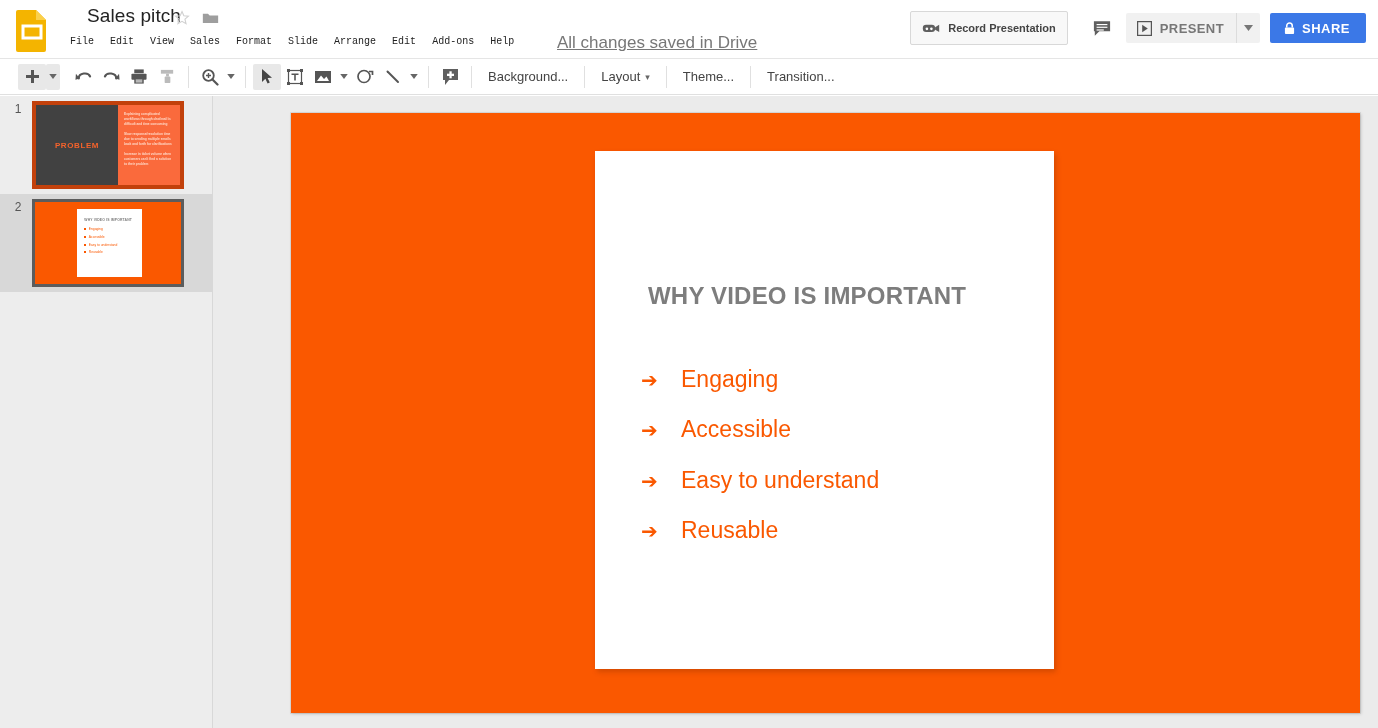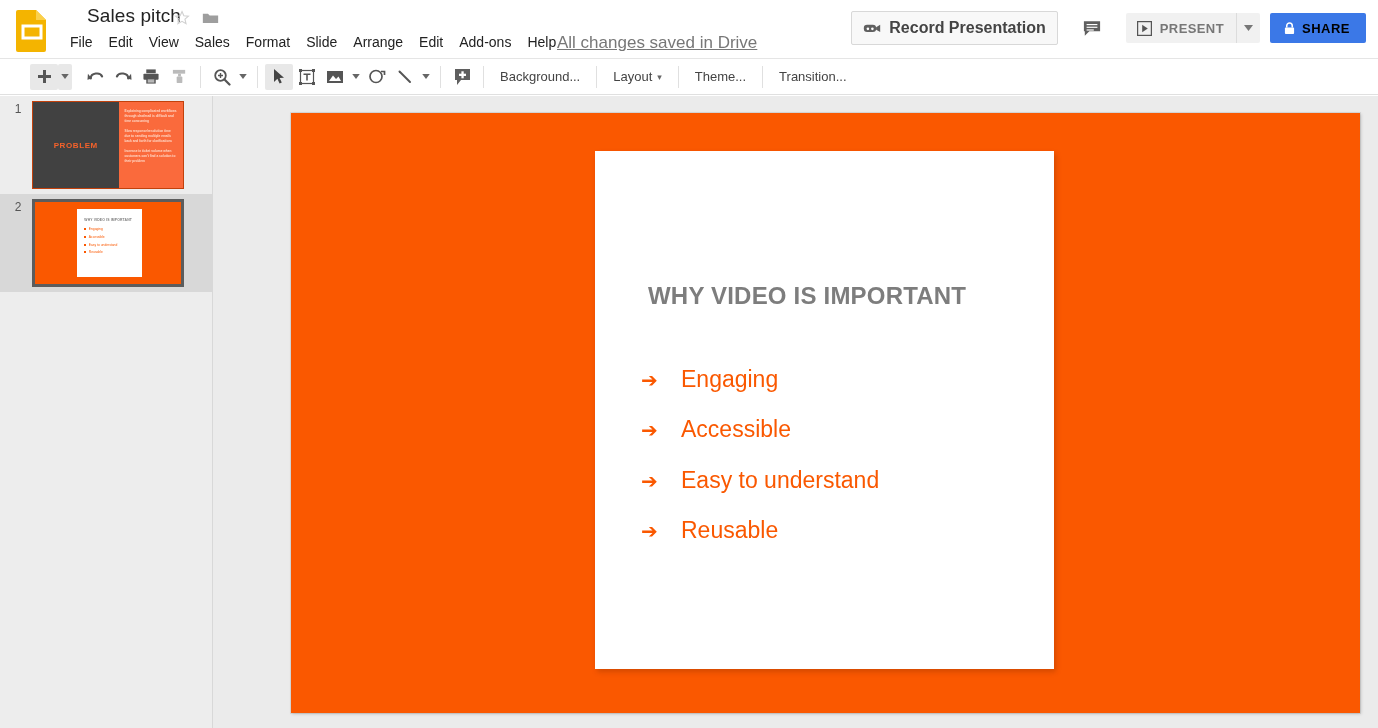--- a/index.html
+++ b/index.html
@@ -25,70 +25,70 @@
   }
   .title-icons { position: absolute; left: 174px; top: 10px; display: flex; gap: 12px; align-items: center; }
   .star-icon { width: 16px; height: 16px; display: block; }
   .folder-icon { width: 17px; height: 14px; display: block; }
 
   .menubar {
     position: absolute; left: 62px; top: 31px;
     display: flex; align-items: center; gap: 0px;
   }
   .menu-item {
-    font-size: 14px; color: #222; padding: 3px 8px; cursor: default;
-    white-space: nowrap; line-height: 16px;
+    font-size: 10px; color: #222; padding: 3px 8px; cursor: default;
+    white-space: nowrap; line-height: 16px; font-family: Liberation Mono, monospace;
   }
   .save-status {
     position: absolute; left: 557px; top: 33px;
     font-size: 17px; color: #777; text-decoration: underline;
     white-space: nowrap; cursor: pointer;
   }
 
   .topbar-right { position: absolute; right: 12px; top: 11px; display: flex; align-items: center; gap: 0; }
   .btn-record {
     display: flex; align-items: center; gap: 8px;
     height: 29px; padding: 16px 11px;
     border: 1px solid #d8d8d8; border-radius: 2px; background: #f8f8f8;
-    font-size: 16px; font-weight: bold; color: #444; white-space: nowrap;
+    font-size: 11px; font-weight: bold; color: #444; white-space: nowrap;
     cursor: pointer;
   }
   .cam-icon { width: 18px; height: 14px; display: block; }
   .comment-btn {
     width: 40px; height: 29px; margin-left: 14px;
     display: flex; align-items: center; justify-content: center; cursor: pointer;
   }
   .comment-icon { width: 18px; height: 17px; display: block; }
   .present-group {
     display: flex; align-items: center; height: 30px;
-    background: #f1f1f1; border-radius: 2px; margin-left: 14px; overflow: hidden;
+    background: #f1f1f1; border-radius: 2px; margin-left: 4px; overflow: hidden;
   }
   .btn-present {
     display: flex; align-items: center; gap: 8px; height: 30px;
     padding: 0 12px 0 11px; cursor: pointer;
     font-size: 13px; font-weight: bold; color: #777; letter-spacing: .4px;
   }
   .play-icon { width: 15px; height: 15px; display: block; }
   .present-caret {
     width: 24px; height: 30px; border-left: 1px solid #dcdcdc;
     display: flex; align-items: center; justify-content: center; cursor: pointer;
   }
   .btn-share {
     display: flex; align-items: center; gap: 7px; height: 30px;
     padding: 0 16px 0 14px; margin-left: 10px;
     background: #3b78e7; border-radius: 2px; cursor: pointer;
-    font-size: 13px; font-weight: bold; color: #000000; letter-spacing: .5px;
+    font-size: 13px; font-weight: bold; color: #ffffff; letter-spacing: .5px;
   }
   .lock-icon { width: 11px; height: 13px; display: block; }
 
   
   .toolbar {
     position: absolute; left: 0; top: 58px; width: 1378px; height: 37px;
     background: #fff; border-top: 1px solid #e5e5e5; border-bottom: 1px solid #e0e0e0;
-    display: flex; align-items: center; padding-left: 12px;
+    display: flex; align-items: center;
   }
   .tb-group { display: flex; align-items: center; height: 36px; }
   .tb-sep { width: 1px; height: 22px; background: #e0e0e0; margin: 0 7px; }
   .tb-btn {
     width: 28px; height: 26px; display: flex; align-items: center; justify-content: center;
     border-radius: 2px; cursor: pointer;
   }
   .tb-btn.active { background: #e8e8e8; }
   .tb-caret {
     width: 14px; height: 26px; display: flex; align-items: center; justify-content: center;
@@ -110,21 +110,21 @@
     position: relative; width: 213px; height: 98px;
     display: flex; align-items: center; padding-left: 4px;
   }
   .slide-row.selected { background: #d8d8d8; }
   .slide-num {
     width: 28px; font-size: 12px; color: #555; text-align: center;
     align-self: flex-start; margin-top: 6px; font-weight: normal;
   }
   .thumb-wrap {
     width: 152px; height: 88px; background: #fff;
-    border: 1px solid #c2410c; position: relative; cursor: pointer;
+    border: 4px solid #c2410c; position: relative; cursor: pointer;
   }
   .slide-row.selected .thumb-wrap { border: 3px solid #5c5c5c; }
   .thumb-inner { position: absolute; inset: 0; overflow: hidden; }
 
   
   .t1-left {
     position: absolute; left: 0; top: 0; width: 57%; height: 100%;
     background: #414141; display: flex; align-items: center; justify-content: center;
   }
   .t1-title { font-size: 8px; font-weight: bold; color: #f4622b; letter-spacing: .6px; }

